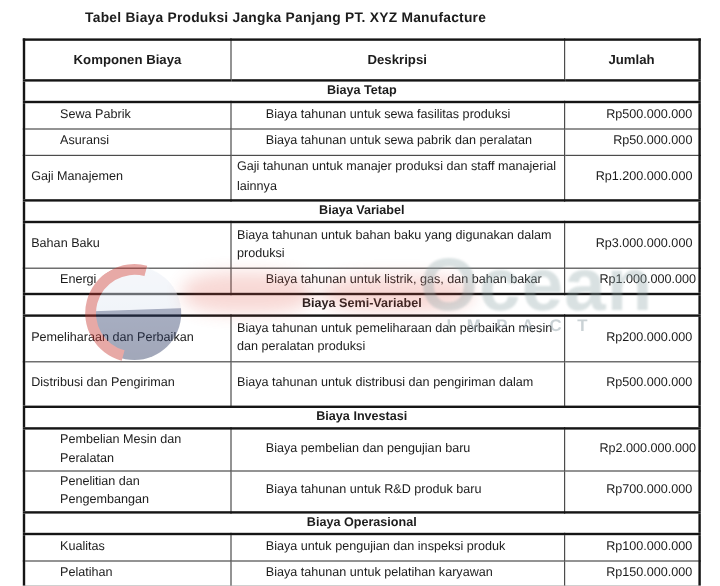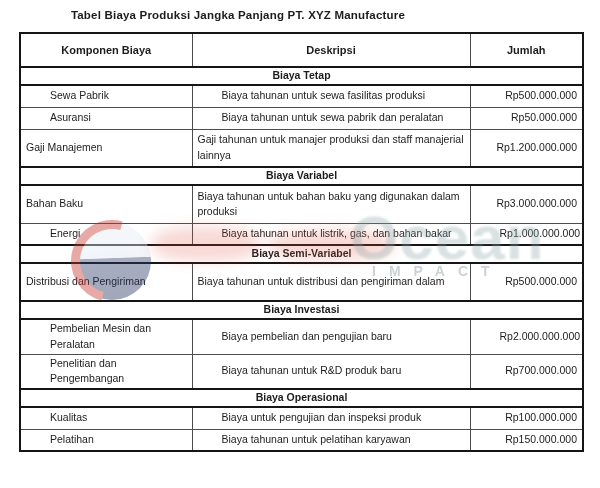--- a/index.html
+++ b/index.html
@@ -95,20 +95,25 @@
       <tr class="r1">
         <td>Energi</td>
         <td>Biaya tahunan untuk listrik, gas, dan bahan bakar</td>
         <td class="amount">Rp1.000.000.000</td>
       </tr>
 
       <tr class="section-row">
         <td colspan="3">Biaya Semi-Variabel</td>
       </tr>
       <tr class="r2">
+        <td>Pemeliharaan dan Perbaikan</td>
+        <td>Biaya tahunan untuk pemeliharaan dan perbaikan mesin dan peralatan produksi</td>
+        <td class="amount">Rp200.000.000</td>
+      </tr>
+      <tr class="r2">
         <td>Distribusi dan Pengiriman</td>
         <td>Biaya tahunan untuk distribusi dan pengiriman dalam</td>
         <td class="amount">Rp500.000.000</td>
       </tr>
 
       <tr class="section-row">
         <td colspan="3">Biaya Investasi</td>
       </tr>
       <tr class="r1">
         <td>Pembelian Mesin dan Peralatan</td>

